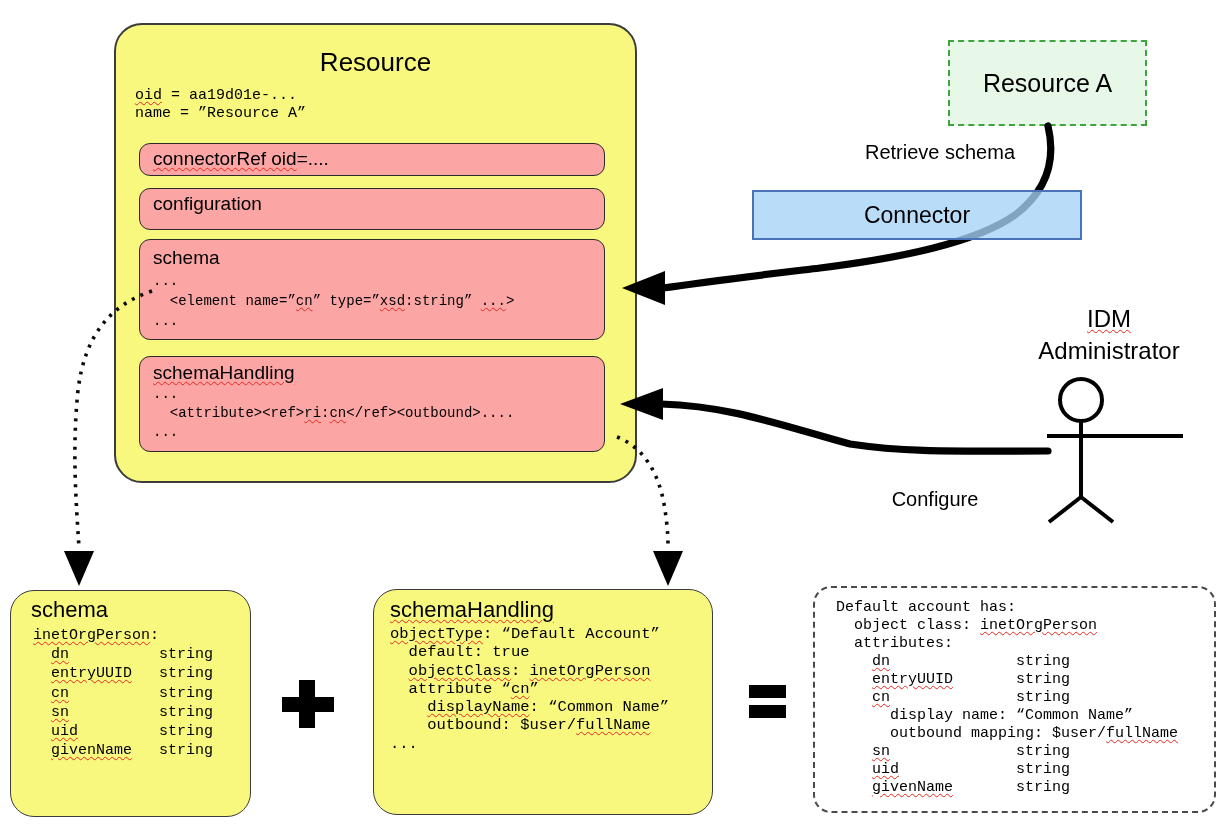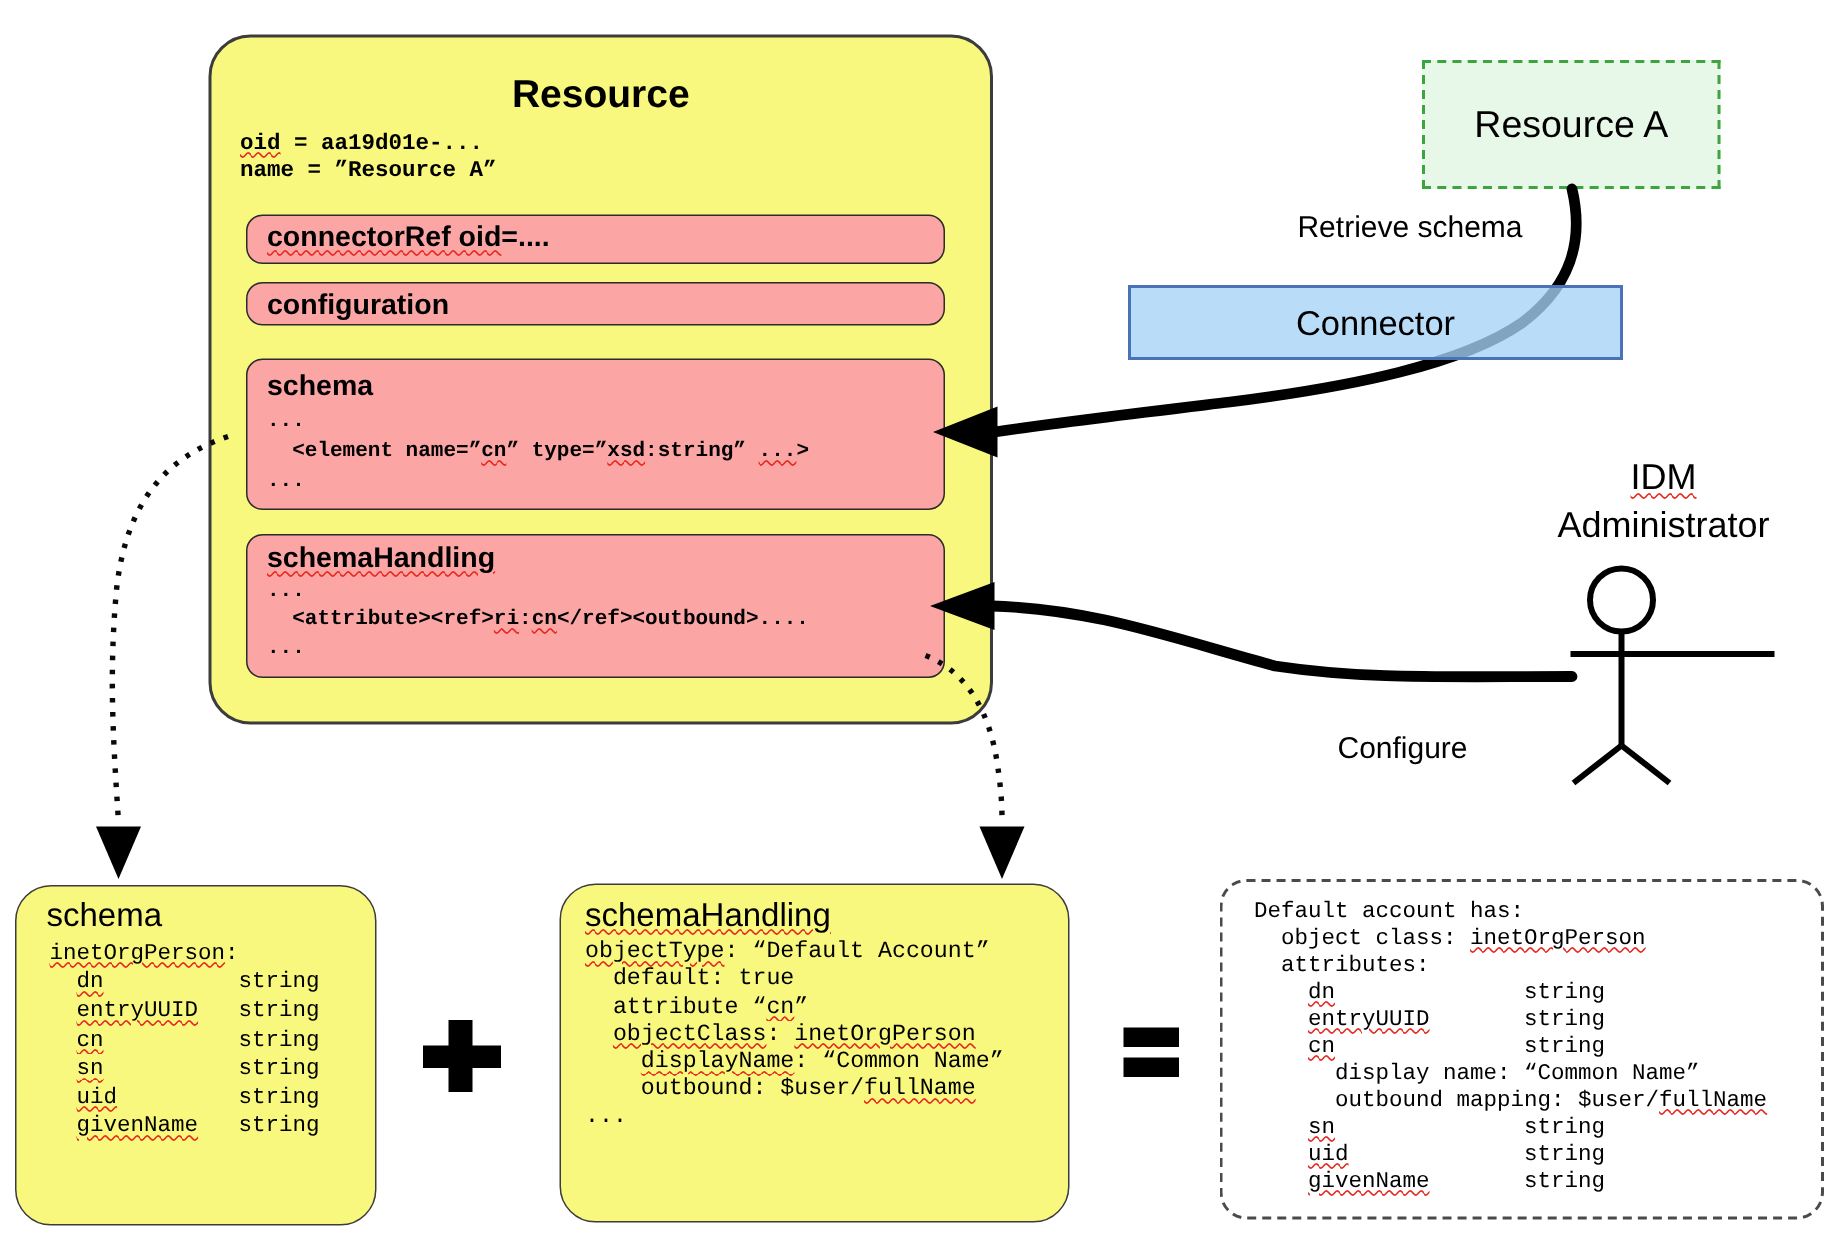--- a/index.html
+++ b/index.html
@@ -21,34 +21,34 @@
                  text-align:center;box-sizing:border-box;}
   #resource-a-box{background:#E8F8E8;border:2px dashed #3ea43e;z-index:1;text-align:center;box-sizing:border-box;}
   #result-box{background:#fff;border:2px dashed #4a4a4a;border-radius:18px;box-sizing:border-box;z-index:1;}
   .opbar{position:absolute;background:#000;}
 </style>
 </head>
 <body>
 
 <div id="stage">
 
-  <div class="abs ybox" id="resource-box" style="left:139px;top:23px;width:523px;height:460px;font-weight:bold;">
+  <div class="abs ybox" id="resource-box" style="left:114px;top:23px;width:523px;height:460px;">
     <div class="abs sans" style="left:0;top:22px;width:100%;text-align:center;font-size:26px;">Resource</div>
     <div class="abs mono" style="left:19px;top:62px;font-size:15px;line-height:17.5px;">
         <div class="code-line"><span class="sq">oid</span><span> = aa19d01e-...</span></div>
         <div class="code-line"><span>name = ”Resource A”</span></div>
       </div>
 
     <div class="inner-box" style="left:23px;top:118px;width:466px;height:33px;">
       <div class="sans" style="font-size:19px;padding:4px 0 0 13px;">
           <div class="code-line"><span class="sq">connectorRef oid</span><span>=....</span></div>
         </div>
     </div>
 
-    <div class="inner-box" style="left:23px;top:163px;width:466px;height:29px;">
+    <div class="inner-box" style="left:23px;top:163px;width:466px;height:42px;">
       <div class="sans inner-label">configuration</div>
     </div>
 
     <div class="inner-box" style="left:23px;top:214px;width:466px;height:101px;">
       <div class="sans" style="font-size:19px;padding:7px 0 0 13px;">schema</div>
       <div class="mono" style="padding-left:13px;font-size:14px;line-height:20px;margin-top:2px;">
           <div class="code-line"><span>...</span></div>
           <div class="code-line"><span>  &lt;element name=”</span><span class="sq">cn</span><span>” type=”</span><span class="sq">xsd</span><span>:string” </span><span class="sq">...</span><span>&gt;</span></div>
           <div class="code-line"><span>...</span></div>
         </div>
@@ -96,22 +96,22 @@
   <div class="abs" style="left:282px;top:680px;width:52px;height:48px;z-index:2;" aria-label="+">
     <div class="opbar" style="left:0;top:17px;width:52px;height:15px;"></div>
     <div class="opbar" style="left:17px;top:0;width:16px;height:48px;"></div>
   </div>
 
   <div class="abs ybox" style="left:373px;top:589px;width:340px;height:226px;border-width:1.6px;border-radius:24px;">
     <div class="sans box-title sq" style="display:inline-block;margin:7px 0 0 16px;">schemaHandling</div>
     <div class="mono" style="margin:2px 0 0 16px;font-size:15.5px;line-height:18.3px;">
         <div class="code-line"><span class="sq">objectType</span><span>: “Default Account”</span></div>
         <div class="code-line"><span>  default: true</span></div>
+        <div class="code-line"><span>  </span><span class="sq">objectClass</span><span>: </span><span class="sq">inetOrgPerson</span></div>
         <div class="code-line"><span>  attribute “</span><span class="sq">cn</span><span>”</span></div>
-        <div class="code-line"><span>  </span><span class="sq">objectClass</span><span>: </span><span class="sq">inetOrgPerson</span></div>
         <div class="code-line"><span>    </span><span class="sq">displayName</span><span>: “Common Name”</span></div>
         <div class="code-line"><span>    outbound: $user/</span><span class="sq">fullName</span></div>
         <div class="code-line"><span>...</span></div>
       </div>
   </div>
 
   <div class="abs" style="left:749px;top:685px;width:37px;height:36px;z-index:2;" aria-label="=">
     <div class="opbar" style="left:0;top:0;width:37px;height:13px;"></div>
     <div class="opbar" style="left:0;top:20px;width:37px;height:13px;"></div>
   </div>

